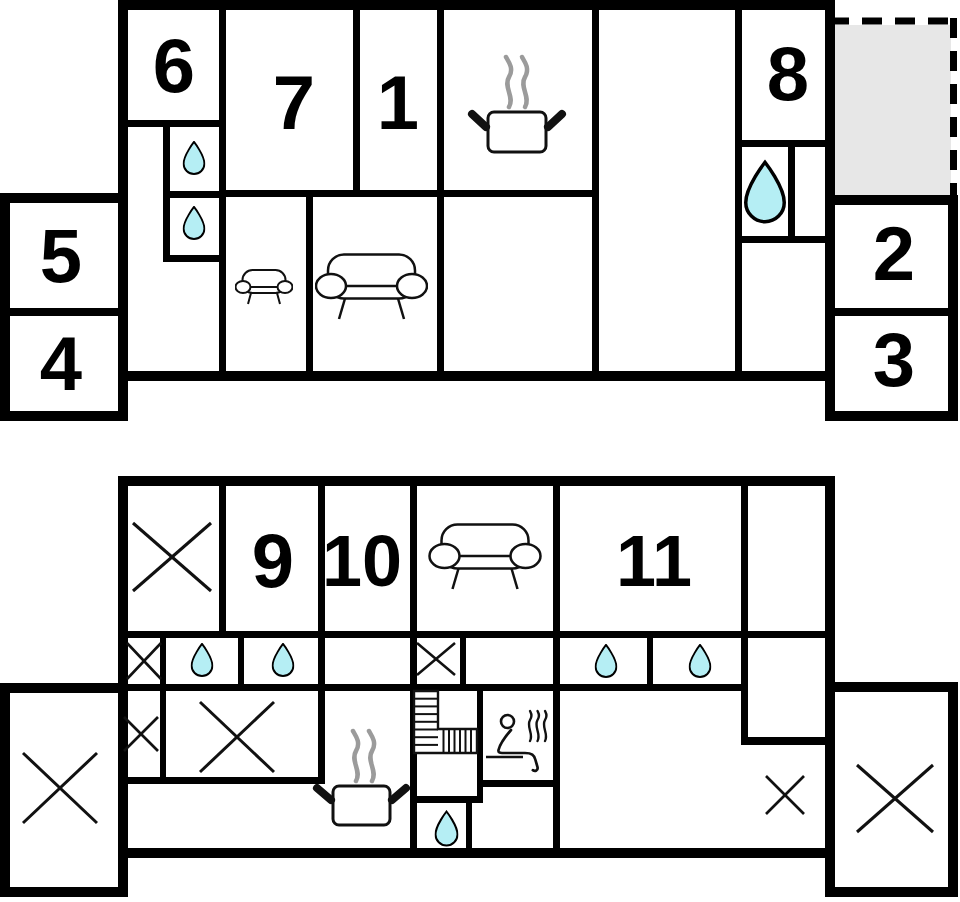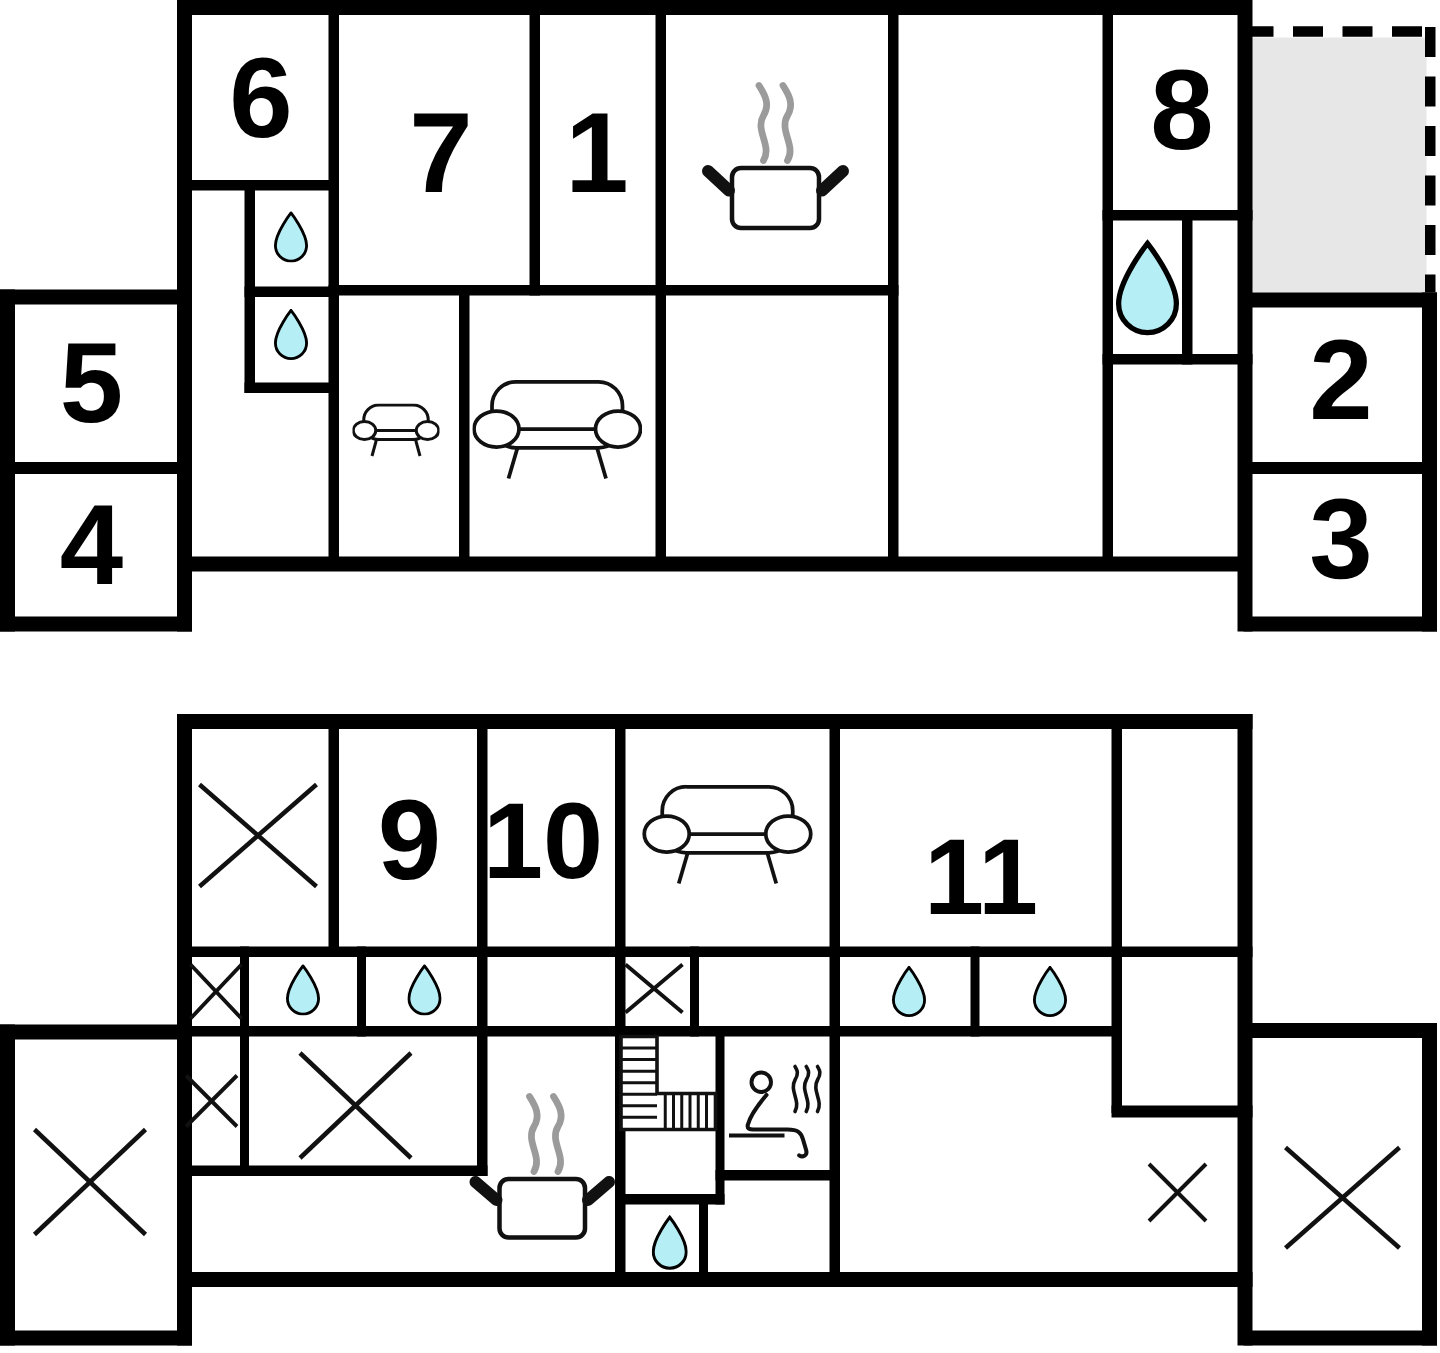--- a/index.html
+++ b/index.html
@@ -233,15 +233,15 @@
   <div class="lbl" style="left:294px;top:103px">7</div>
   <div class="lbl" style="left:398px;top:103px">1</div>
   <div class="lbl" style="left:788px;top:74px">8</div>
   <div class="lbl" style="left:61px;top:256px">5</div>
   <div class="lbl" style="left:61px;top:364px">4</div>
   <div class="lbl" style="left:894px;top:254px">2</div>
   <div class="lbl" style="left:894px;top:360px">3</div>
 
   <div class="lbl" style="left:273px;top:561px">9</div>
   <div class="lbl lbl-sm" style="left:362px;top:561px">10</div>
-  <div class="lbl lbl-sm" style="left:654px;top:585px">11</div>
+  <div class="lbl lbl-sm" style="left:654px;top:561px">11</div>
 
 </div>
 
 </body></html>

